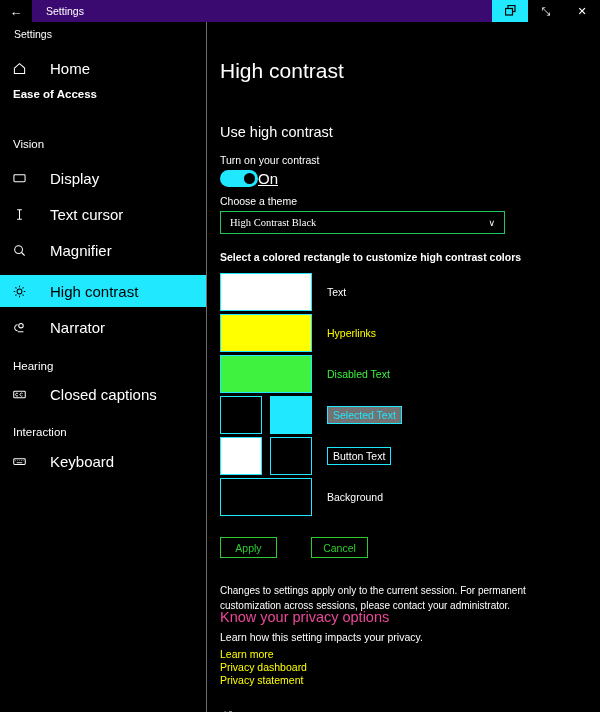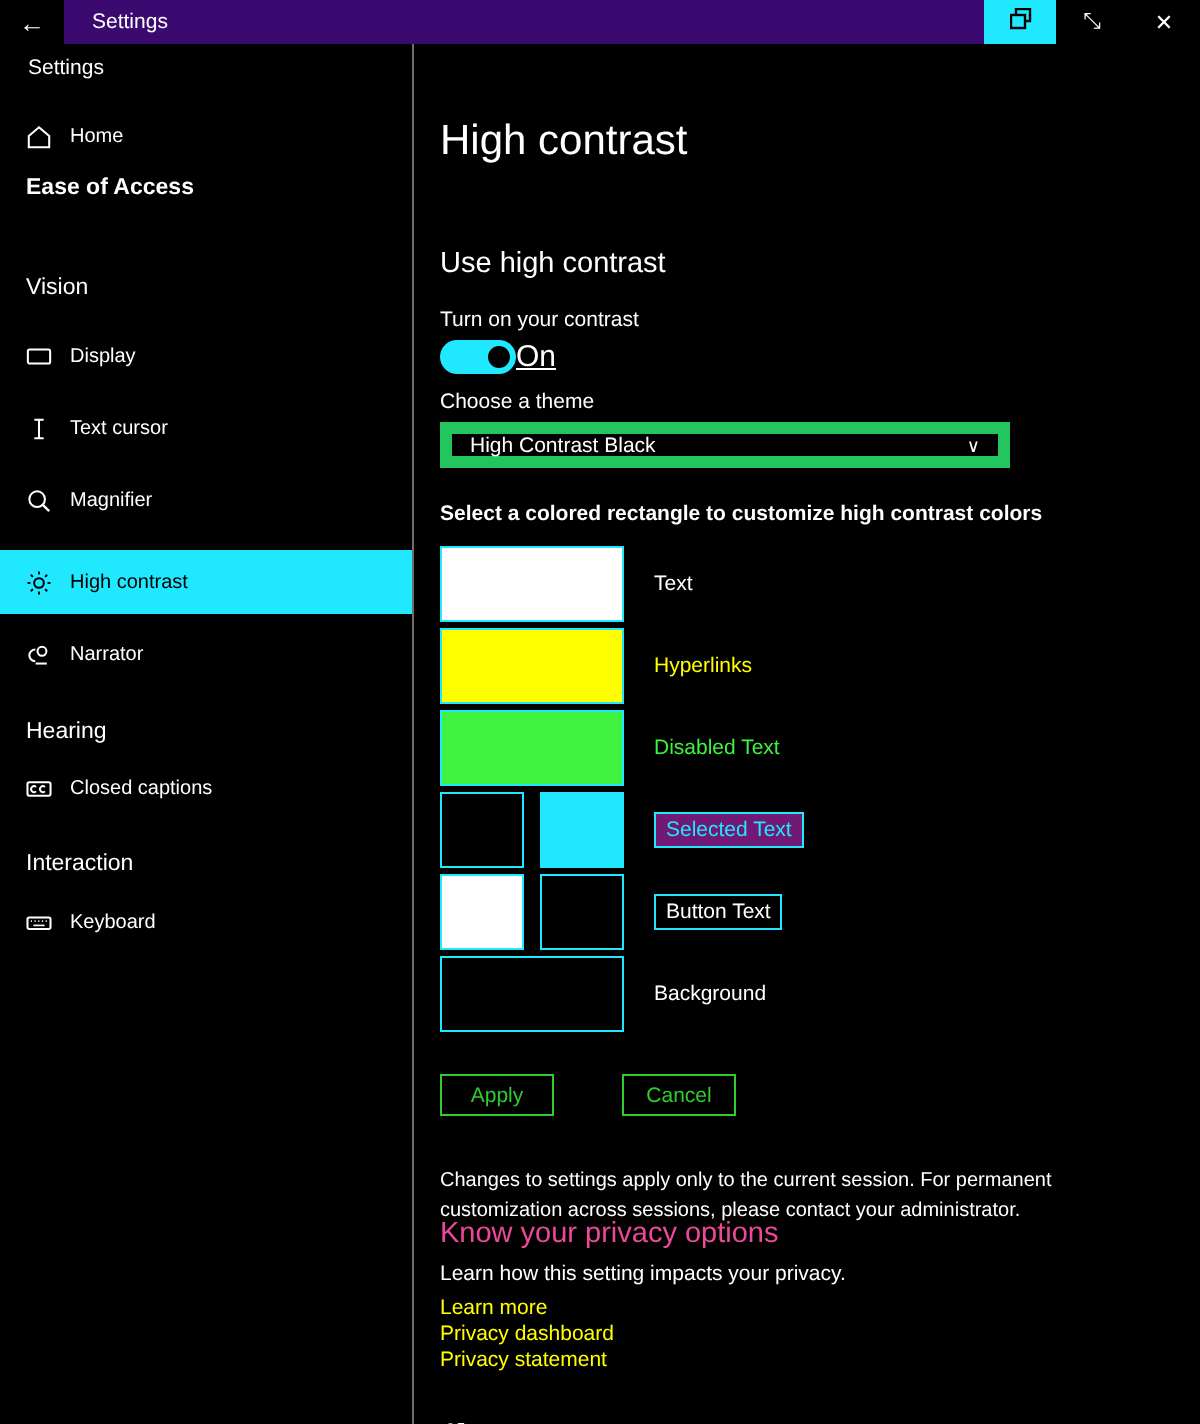--- a/index.html
+++ b/index.html
@@ -46,21 +46,21 @@
     position:absolute;left:0;width:206px;height:32px;
     display:flex;align-items:center;box-sizing:border-box;padding-left:13px;
   }
   .nav-row.selected{background:#1fe8ff;}
   .nav-row.selected .nav-label,.nav-row.selected .nav-ico{color:#000000;}
   .nav-ico{
     width:22px;min-width:22px;display:flex;align-items:center;
     font-size:13px;color:#ffffff;line-height:1;
   }
   .nav-ico svg{display:block;}
-  .nav-label{font-size:10px;color:#ffffff;margin-left:0;white-space:nowrap;}
+  .nav-label{font-size:15px;color:#ffffff;margin-left:15px;white-space:nowrap;}
   .nav-head{
     position:absolute;left:13px;font-size:11.5px;color:#ffffff;
   }
   .nav-head.bold{font-weight:bold;}
   
   #main{
     position:absolute;left:207px;top:22px;width:393px;height:690px;
     background:#000000;overflow:hidden;
   }
   #page-title{
@@ -76,22 +76,22 @@
     position:relative;box-sizing:border-box;
   }
   #toggle-knob{
     position:absolute;right:3px;top:3px;width:11px;height:11px;border-radius:50%;
     background:#000000;
   }
   #toggle-state{margin-left:0;font-size:15px;color:#ffffff;text-decoration:underline;}
   #theme-label{position:absolute;left:13px;top:173px;font-size:10.5px;color:#ffffff;}
   #theme-select{
     position:absolute;left:13px;top:189px;width:285px;height:23px;
-    border:6px solid #22c55e;background:#000000;box-sizing:border-box;
-    display:flex;align-items:center;justify-content:space-between;padding:0 9px;
+    border:1px solid #22c55e;background:#000000;box-sizing:border-box;
+    display:flex;align-items:center;justify-content:space-between;padding:0 9px;font-family:Liberation Serif, serif;
   }
   #theme-value{font-size:10.5px;color:#ffffff;}
   #chev{font-size:9px;color:#ffffff;}
   #swatch-help{position:absolute;left:13px;top:229px;font-size:10.5px;color:#ffffff;font-weight:bold;}
   .swatch-row{
     position:absolute;left:13px;display:flex;align-items:center;
   }
   .sw{
     box-sizing:border-box;border:1px solid #1fe8ff;
   }
@@ -298,21 +298,21 @@
 
   <div class="swatch-row" style="top:333px">
     <div class="sw wide" style="background:#3FF23F"></div>
     <div class="sw-label" style="color:#3FF23F">Disabled Text</div>
   </div>
 
   <div class="swatch-row" style="top:374px">
     <div class="sw half" style="background:#000000"></div>
     <div class="sw-gap"></div>
     <div class="sw half" style="background:#1FE8FF"></div>
-    <div class="sw-label boxed" style="color:#1FE8FF;background:#701a75">Selected Text</div>
+    <div class="sw-label boxed" style="color:#1FE8FF;background:#737373">Selected Text</div>
   </div>
 
   <div class="swatch-row" style="top:415px">
     <div class="sw half" style="background:#FFFFFF"></div>
     <div class="sw-gap"></div>
     <div class="sw half" style="background:#000000"></div>
     <div class="sw-label boxed" style="color:#FFFFFF;background:#000">Button Text</div>
   </div>
 
   <div class="swatch-row" style="top:456px">

